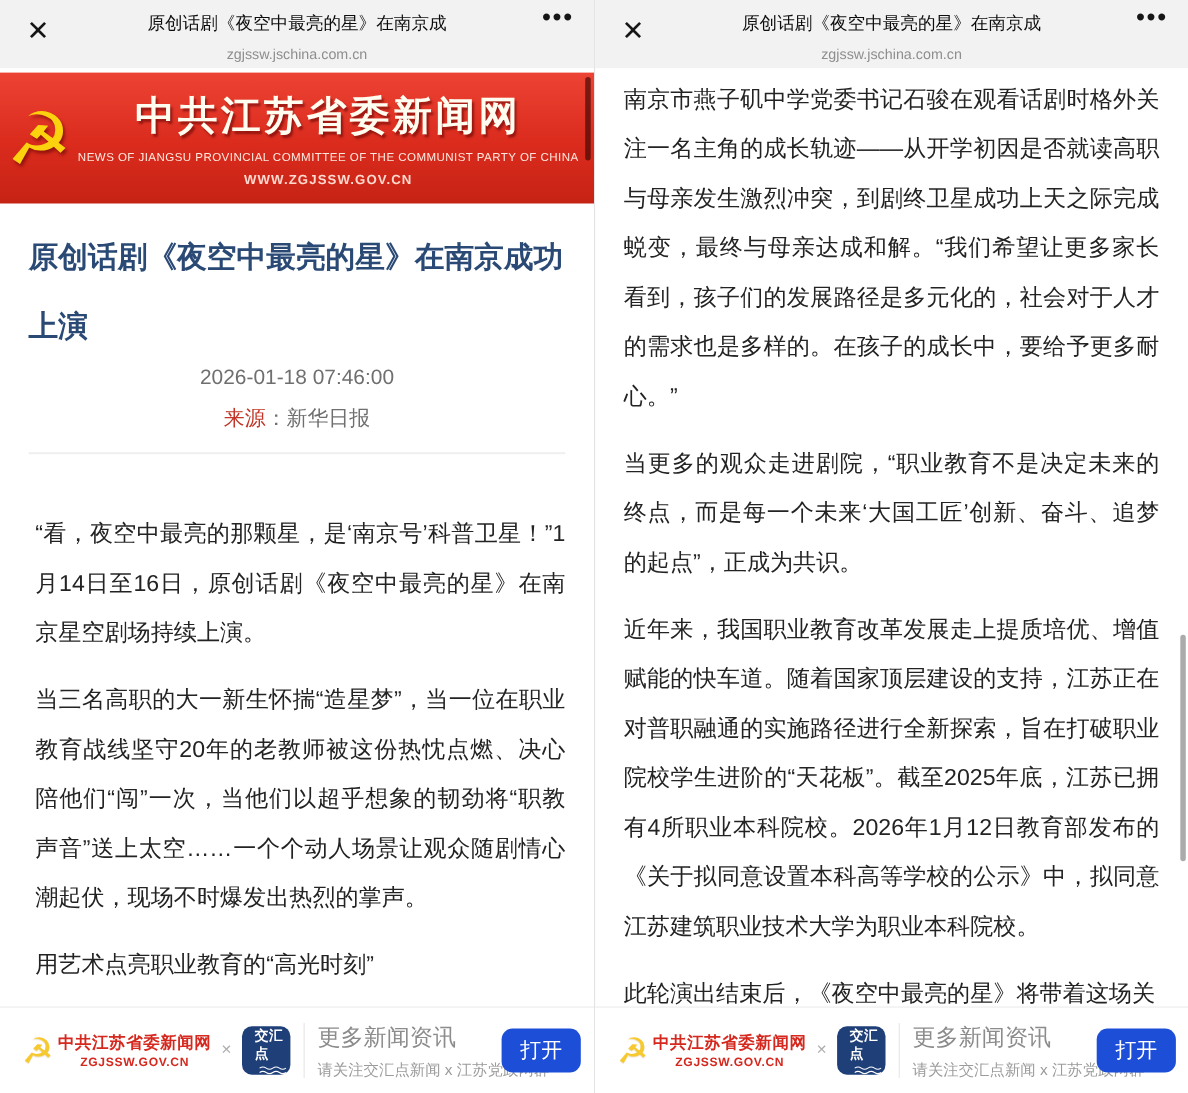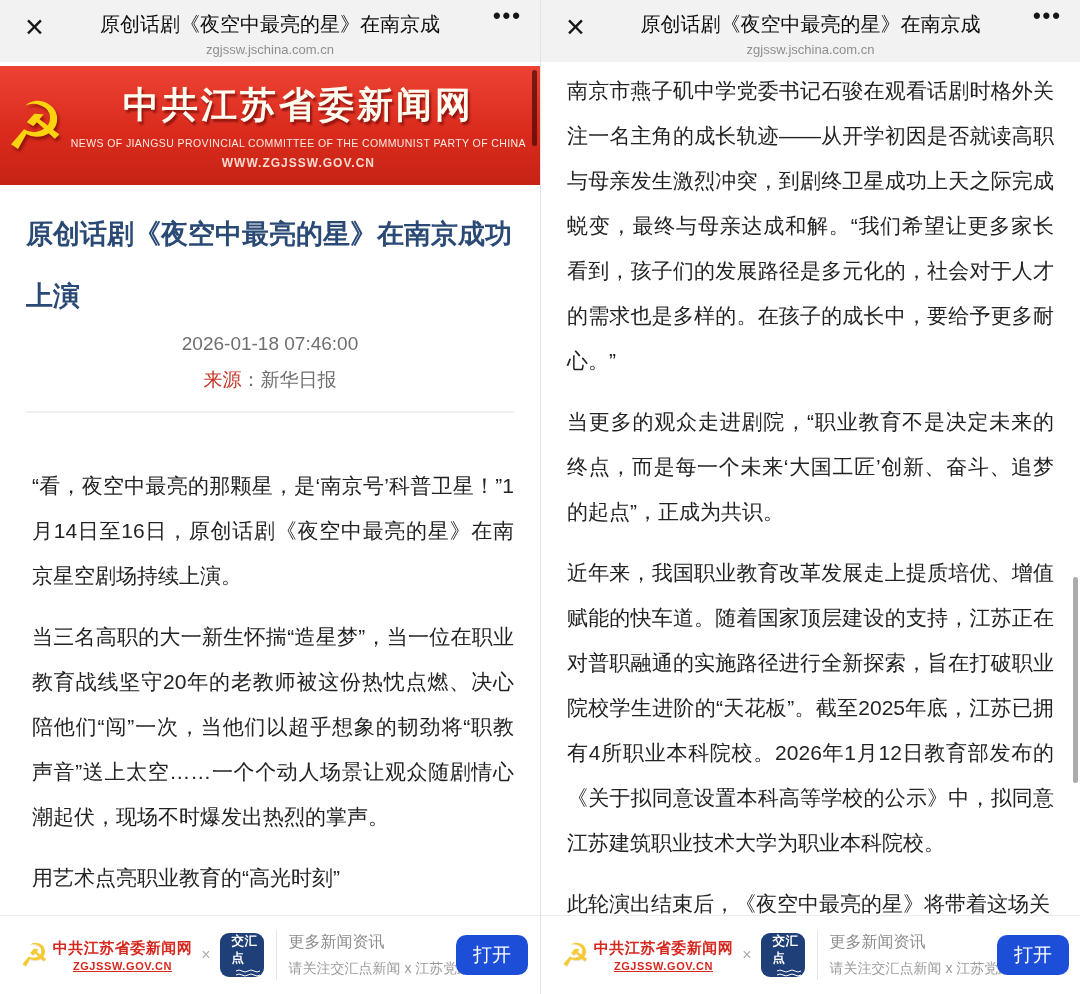--- a/index.html
+++ b/index.html
@@ -10,21 +10,21 @@
     background:#fff;
   }
   .screen { display:flex; width:1080px; height:994px; }
   .phone { position:relative; width:540px; height:994px; background:#ffffff; overflow:hidden; }
   .phone.right-phone { border-left:1px solid #e3e3e3; }
 
   
   .navbar { position:relative; height:62px; background:#f3f2f2; }
   .nav-close { position:absolute; left:24px; top:13px; font-size:25px; color:#161616; font-weight:400; cursor:default; }
   .nav-title { position:absolute; left:68px; right:68px; top:11px; text-align:center;
-    font-size:20px; font-weight:500; color:#0c0c0c; white-space:nowrap; overflow:hidden; }
+    font-size:16px; font-weight:500; color:#0c0c0c; white-space:nowrap; overflow:hidden; }
   .nav-more { position:absolute; right:18px; top:3px; font-size:22px; letter-spacing:2px; color:#161616; font-weight:bold; }
   .nav-url { position:absolute; left:0; right:0; top:42px; text-align:center; font-size:13px; color:#8e8e8e; }
 
   
   .banner { position:relative; margin-top:4px; height:119px;
     background:linear-gradient(180deg,#ed4334 0%, #da2b1d 55%, #c62315 100%);
     display:flex; align-items:center; }
   .banner-emblem { width:106px; text-align:center; font-size:66px; line-height:1;
     color:#fcd20f; text-shadow:2px 3px 3px rgba(90,0,0,.55); }
   .banner-text { flex:1; text-align:center; padding-right:14px; }
@@ -51,29 +51,29 @@
   .left-body { margin-top:50px;padding-left:32px; }
   .right-body { margin-top:6px; }
 
   
   .footbar { position:absolute; left:0; bottom:0; width:540px; height:79px; background:#fff;
     border-top:1px solid #ececec; display:flex; align-items:center; padding:0 12px; }
   .foot-emblem { font-size:32px; line-height:1; color:#f6c92f; margin:0 2px 0 8px;
     text-shadow:0 1px 1px rgba(180,120,0,.25); }
   .foot-logo-text { text-align:center; margin-left:2px; }
   .foot-logo-name { font-size:15px; font-weight:bold; color:#d5281e; letter-spacing:.5px; }
-  .foot-logo-url { font-size:11px; font-weight:bold; color:#d5281e; letter-spacing:.6px; margin-top:2px;text-decoration:underline; }
+  .foot-logo-url { font-size:11px; font-weight:bold; color:#d5281e; letter-spacing:.6px; margin-top:2px; }
   .foot-cross { color:#adadad; font-size:16px; margin:0 9px; }
   .app-icon { width:44px; height:44px; border-radius:9px; background:#1e3f78; color:#fff;
     display:flex; flex-direction:column; align-items:center; justify-content:center; flex:none;padding-left:12px; }
   .app-icon-name { font-size:12.5px; font-weight:bold; letter-spacing:.5px; }
   .app-icon-wave { margin-top:2px; display:block; }
   .foot-divider { width:1px; height:50px; background:#e6e6e6; margin:0 12px; flex:none; }
   .foot-promo { flex:1; min-width:0; }
-  .promo1 { font-size:16px; color:#8c8c8c; }
+  .promo1 { font-size:21px; color:#8c8c8c; }
   .promo2 { font-size:14px; color:#9b9b9b; margin-top:7px; white-space:nowrap; }
   .open-btn { width:72px; height:40px; flex:none; border-radius:10px; background:#1d4ed8; color:#fff;
     font-size:19px; display:flex; align-items:center; justify-content:center; cursor:default; }
 </style>
 </head>
 <body>
 
 <div class="screen">
 
   <div class="phone">

